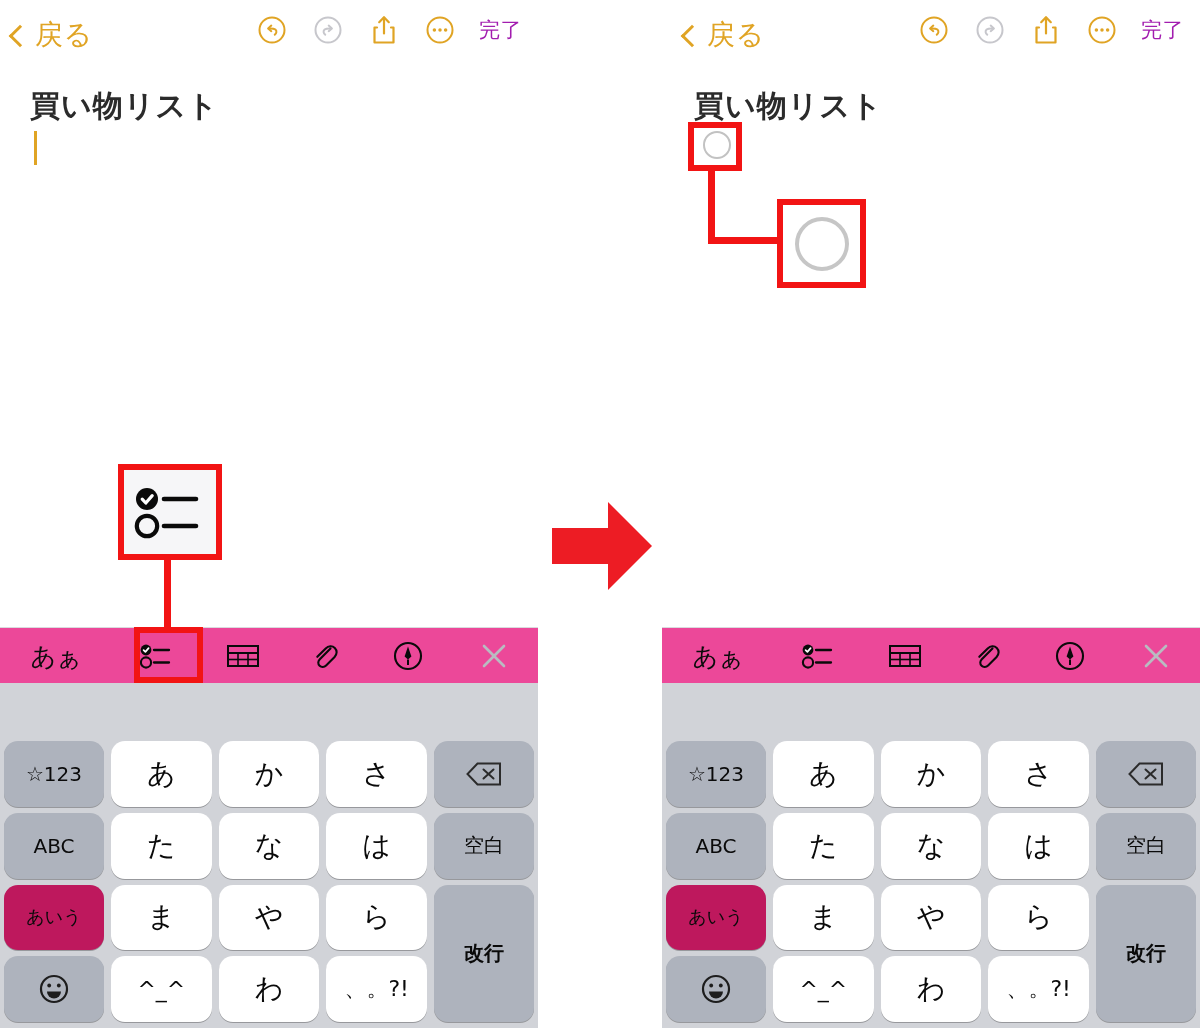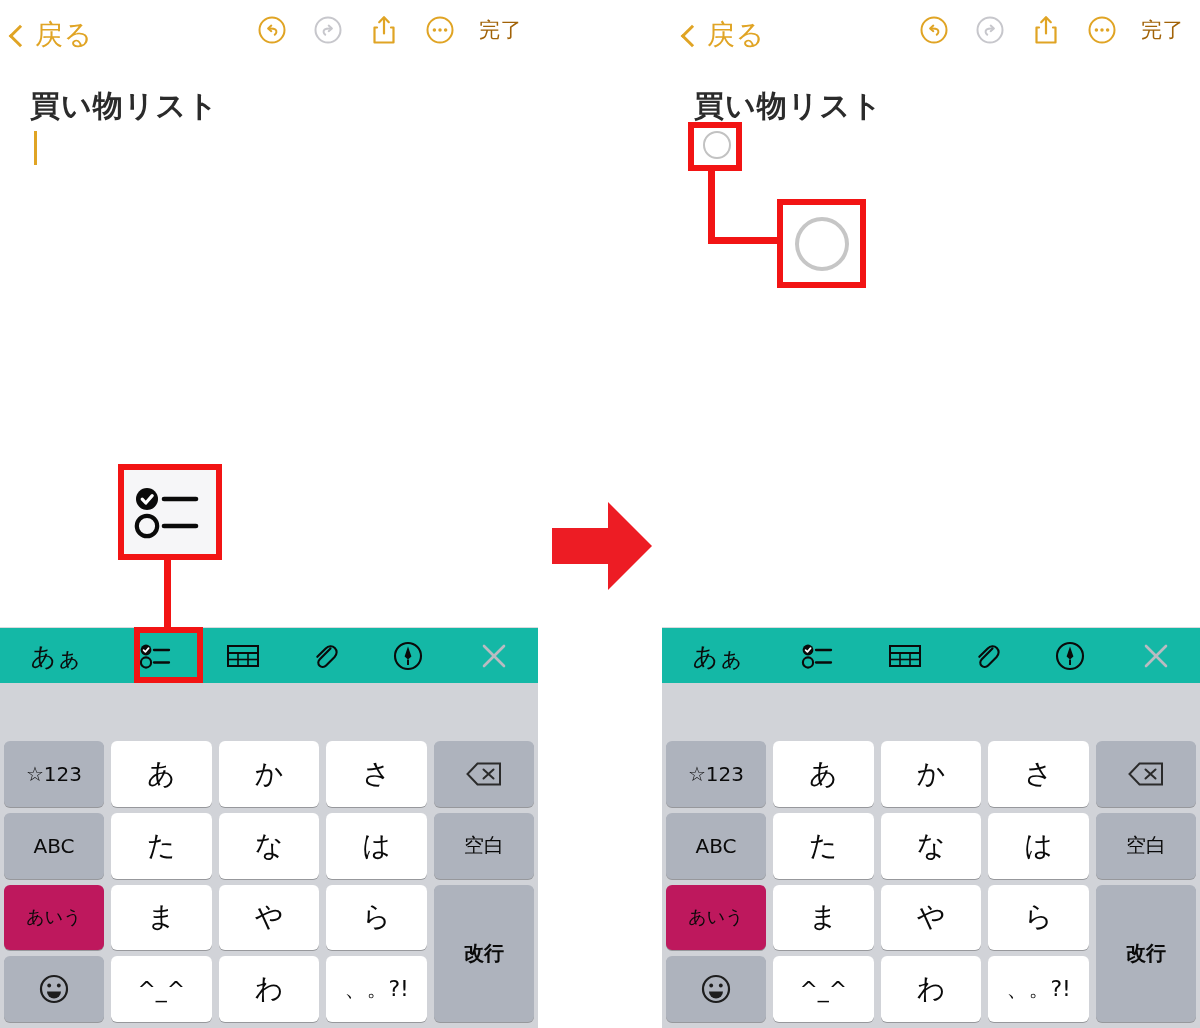--- a/index.html
+++ b/index.html
@@ -63,21 +63,21 @@
     gap: 22px;
   }
   .icon-btn {
     display: flex;
     align-items: center;
     justify-content: center;
     width: 34px; height: 34px;
   }
   .nav-done {
     font-size: 21px;
-    color: #a16207;
+    color: #a21caf;
     letter-spacing: .5px;
   }
 
   
   .note-title {
     position: absolute;
     left: 30px; top: 86px;
     font-size: 30px;
     font-weight: bold;
     color: #2b2b2b;
@@ -102,21 +102,21 @@
   }
   #note-checkbox { left: 41px; top: 131px; width: 28px; height: 28px; }
 
   
   .toolbar {
     position: absolute;
     left: 0;
     top: 627px;
     width: 538px;
     height: 56px;
-    background: #14b8a6;
+    background: #ec4899;
     border-top: 1px solid #DADADD;
     display: flex;
     align-items: center;
   }
   .tb-item {
     display: flex;
     align-items: center;
     justify-content: center;
     height: 56px;
   }
@@ -150,21 +150,21 @@
   .kb-grid {
     display: grid;
     grid-template-columns: 100px 1fr 1fr 1fr 100px;
     grid-template-rows: repeat(4, 1fr);
     gap: 6px 7px;
     width: 100%;
     height: 100%;
   }
   .key {
     background: #FFFFFF;
-    border-radius: 6px;
+    border-radius: 14px;
     display: flex;
     align-items: center;
     justify-content: center;
     font-size: 28px;
     color: #0a0a0a;
     box-shadow: 0 1px 0 rgba(0,0,0,0.28);
     font-family: "DejaVu Sans", "Liberation Sans", sans-serif;
   }
   .key.fn {
     background: #AEB3BD;

